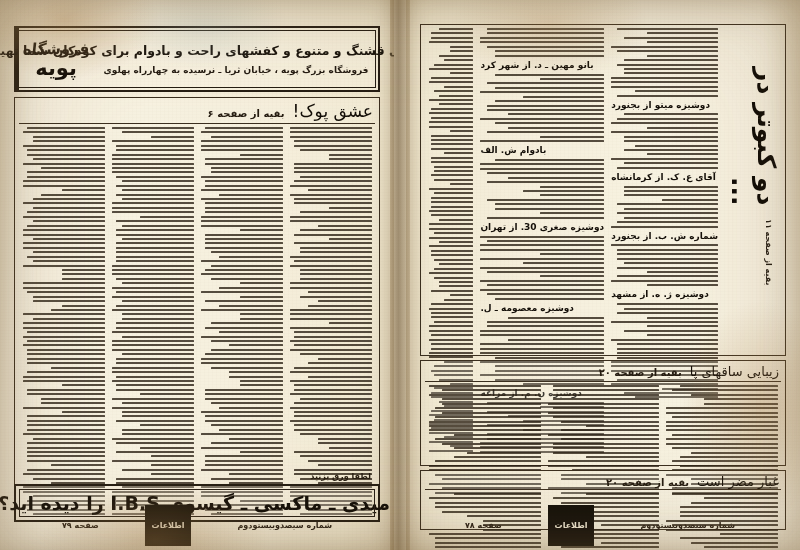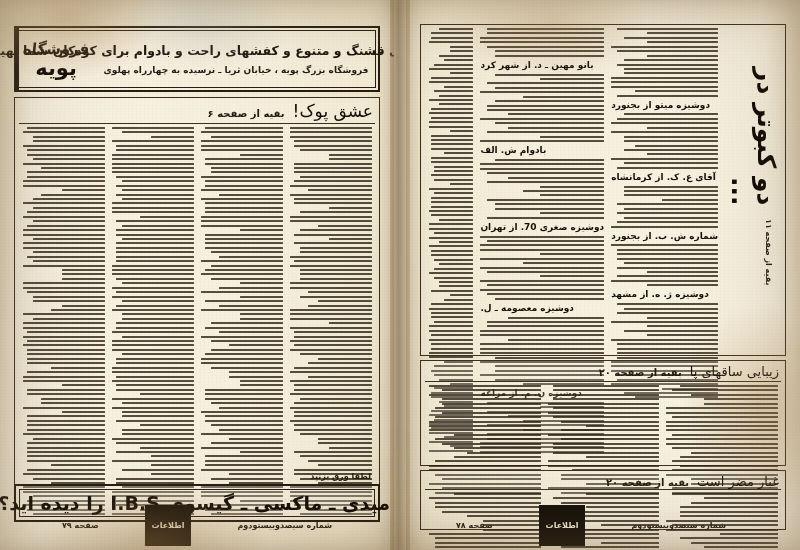--- a/index.html
+++ b/index.html
@@ -594,21 +594,21 @@
             <div class="ln w78"></div>
             <div class="ln w95"></div>
             <div class="ln w52"></div>
             <div class="ln w66"></div>
             <div class="ln w52"></div>
             <div class="ln w95"></div>
             <div class="ln w88"></div>
             <div class="ln w88"></div>
             <div class="ln w52"></div>
             <div class="ln w95"></div>
-            <div class="sub">دوشیزه صغری 70. از تهران</div>
+            <div class="sub">دوشیزه صغری 30. از تهران</div>
             <div class="ln w100"></div>
             <div class="ln w95"></div>
             <div class="ln w100"></div>
             <div class="ln w100"></div>
             <div class="ln w52"></div>
             <div class="ln w100"></div>
             <div class="ln w66"></div>
             <div class="ln w100"></div>
             <div class="ln w95"></div>
             <div class="ln w52"></div>
@@ -888,21 +888,21 @@
             <div class="ln w52"></div>
             <div class="ln w52"></div>
             <div class="ln w100"></div>
             <div class="ln w95"></div>
             <div class="ln w95"></div>
             <div class="ln w95"></div>
           </div>
       </div>
     </div>
 
-    <div class="foot" style="left:0;right:12px;padding:0 16px;box-sizing:border-box;">
+    <div class="foot" style="left:0;right:3px;padding:0 16px;box-sizing:border-box;">
       <div class="pg" style="margin-left:auto;order:3;">صفحه ۷۸</div>
       <div class="logo-chip" style="order:2;margin:0 auto;">اطلاعات</div>
       <div class="issue" style="order:1;margin-right:auto;">شماره سیصدوبیستودوم</div>
     </div>
   </div>
 
   <div class="gutter"></div>
 
   <div class="stain" style="left:-30px;top:-40px;width:190px;height:120px;background:radial-gradient(ellipse,rgba(170,128,74,.40),rgba(170,128,74,0) 70%);"></div>
   <div class="stain" style="left:40px;top:480px;width:230px;height:120px;background:radial-gradient(ellipse,rgba(168,126,72,.34),rgba(168,126,72,0) 70%);"></div>

